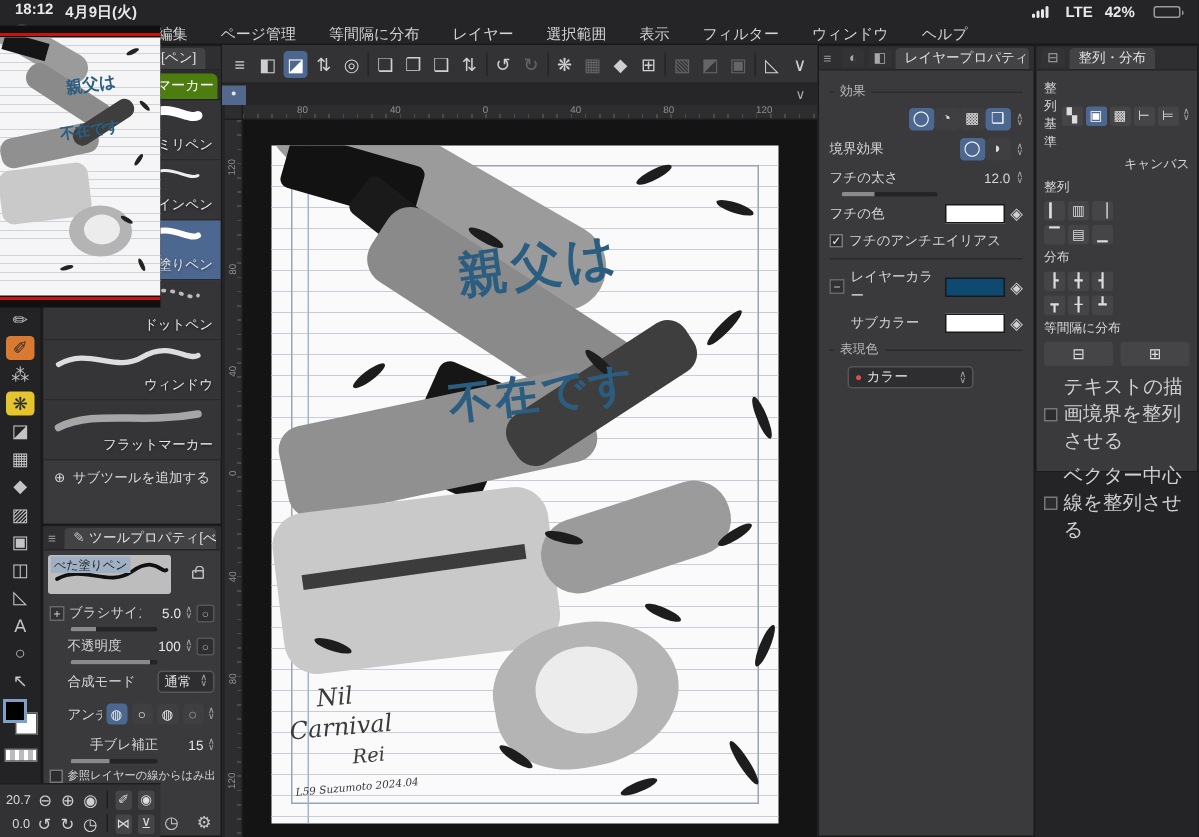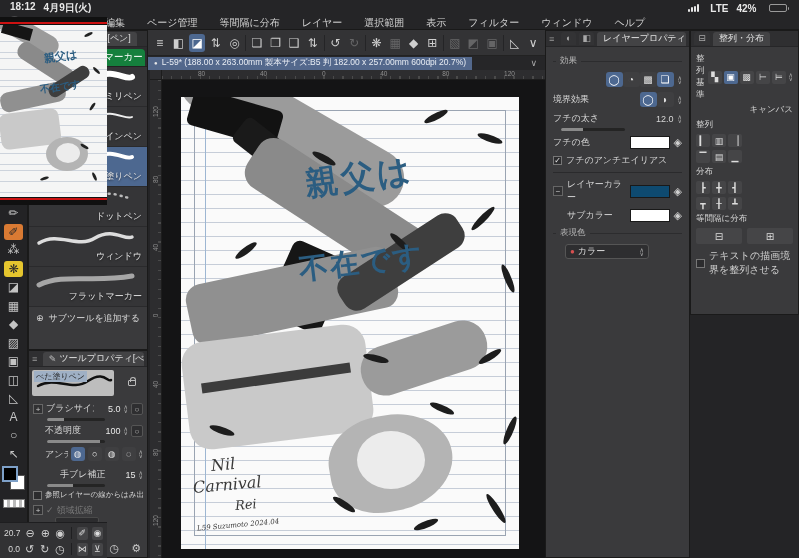--- a/index.html
+++ b/index.html
@@ -46,21 +46,21 @@
   .slider{height:3px;background:#242424;border-radius:2px;position:relative;overflow:hidden;}
   .slider i{position:absolute;left:0;top:0;bottom:0;background:#8a8a8a;}
   .swatch{width:40px;height:13px;border:1px solid #191919;display:inline-block;}
   .bucket{color:#cfcfcf;font-size:11px;}
   .secline{border-top:1px solid #2a2a2c;margin:3px 0;position:relative;}
 
   
   #subtool{left:28px;top:30px;width:120px;height:320px;}
   #subtool .tabs{display:flex;height:20px;background:#2c2c2e;border-bottom:1px solid #222;}
   #subtool .tab{flex:1;display:flex;align-items:center;gap:4px;justify-content:center;font-size:9.5px;color:#d0d0d0;background:#38383a;margin:2px 2px 0 2px;border-radius:4px 4px 0 0;}
-  #subtool .tab.sel{background:#15803d;color:#fff;}
+  #subtool .tab.sel{background:#4d7c0f;color:#fff;}
   .st-item{height:40px;background:#353537;border-bottom:1px solid #2a2a2c;position:relative;padding:2px 4px;}
   .st-item.sel{background:#4d6890;}
   .st-item svg{display:block;width:104px;height:22px;}
   .st-item .lbl{position:absolute;right:5px;bottom:3px;font-size:9px;color:#e6e6e6;text-shadow:0 1px 2px rgba(0,0,0,.6);font-family:Liberation Serif, serif;}
   #subtool .foot{height:22px;display:flex;align-items:center;justify-content:center;gap:5px;color:#d8d8d8;font-size:9px;}
 
   
   #toolprop{left:28px;top:350px;width:120px;height:208px;}
   #toolprop .prev{position:relative;height:28px;margin:2px 3px;display:flex;align-items:center;}
   #toolprop .prevbox{position:relative;width:82px;height:26px;background:#bdbdbd;border-radius:2px;overflow:hidden;}
@@ -123,21 +123,21 @@
   .boxbtn{width:10px;height:10px;border:1px solid #666;background:#313133;color:#ccc;font-size:8px;line-height:9px;text-align:center;}
 
   
   #alignp{left:690px;top:30px;width:109px;height:285px;}
   #alignp .body{padding:3px 5px;font-size:8.5px;color:#d6d6d6;}
   #alignp [data-list]{display:inline-flex;gap:2px;}
   .al-ic{width:14px;height:13px;border-radius:2px;background:#454547;color:#ddd;display:inline-flex;align-items:center;justify-content:center;font-size:9px;}
   .al-ic.sel{background:#4d6890;color:#fff;}
   .al-row{display:flex;align-items:center;gap:3px;margin:3px 0;flex-wrap:wrap;}
   .wide-btn{flex:1;height:16px;background:#454547;border-radius:2px;display:flex;align-items:center;justify-content:center;color:#ddd;font-size:10px;}
-  .al-chk-row{display:flex;align-items:center;gap:4px;margin:5px 0;font-size:10px;color:#cfcfcf;}
+  .al-chk-row{display:flex;align-items:center;gap:4px;margin:5px 0;font-size:13px;color:#cfcfcf;}
 
   
   #navigator{left:690px;top:315px;width:109px;height:243px;background:#2e2e30;border:1px solid #1a1a1a;}
   #navprev{position:absolute;left:0;top:17px;width:107px;height:188px;background:#101010;overflow:hidden;}
   .redline{position:absolute;left:0;width:107px;height:2px;background:#cc1111;z-index:5;}
   #minipage{position:absolute;left:0;top:8px;width:107px;height:172px;background:#f5f5f5;
     background-image:repeating-linear-gradient(180deg,transparent 0 5px,#cdd3dc 5px 5.6px);overflow:hidden;}
   .mini-t{position:absolute;font-weight:600;color:#2b5d81;transform:rotate(-8deg);white-space:nowrap;}
   .mfeather{position:absolute;width:9px;height:3px;background:#222;border-radius:50% 80% 50% 80%;}
   #navctl{position:absolute;left:0;bottom:0;width:107px;height:36px;background:#323234;border-top:1px solid #1e1e20;padding:2px 4px;font-size:9px;color:#d8d8d8;}
@@ -322,20 +322,30 @@
       <span class="val">100</span>
       <span class="stp">
           <span>∧</span>
           <span>∨</span>
         </span>
       <span class="srcbtn">○</span>
     </div>
     <div class="slider" style="margin:0 10px 0 18px;width:58px;">
         <i style="width:92%"></i>
       </div>
+    <div class="tp-row" style="height:22px">
+      <span class="lab" style="margin-left:12px">合成モード</span>
+      <span class="selbox">
+        <span>通常</span>
+        <span class="stp">
+            <span>∧</span>
+            <span>∨</span>
+          </span>
+      </span>
+    </div>
     <div class="tp-row" style="height:22px">
       <span class="lab" style="margin-left:12px">アンチエイリ</span>
       <span class="aabtn sel">◍</span>
       <span class="aabtn">○</span>
       <span class="aabtn">◍</span>
       <span class="aabtn">◌</span>
       <span class="stp">
           <span>∧</span>
           <span>∨</span>
         </span>
@@ -393,21 +403,20 @@
         <span class="tb-ic dim">▣</span>
         <span class="tb-ic divider"></span>
         <span class="tb-ic">◺</span>
         <span class="tb-ic">∨</span>
       </div>
   </div>
 
   <div id="tabbar">
     <span class="dtab">
       <span class="dot">●</span>
-      <span>L-59* (188.00 x 263.00mm 製本サイズ:B5 判 182.00 x 257.00mm 600dpi 20.7%)</span>
     </span>
     <span class="ov">∨</span>
   </div>
 
   <div id="rulercorner"></div>
   <div id="rulertop" data-list="rulers.top">
       <span class="rl">80</span>
       <span class="rl">40</span>
       <span class="rl">0</span>
       <span class="rl">40</span>
@@ -609,20 +618,24 @@
       <div class="al-row">
           <span>等間隔に分布</span>
         </div>
       <div class="al-row" style="gap:5px;">
         <span class="wide-btn">⊟</span>
         <span class="wide-btn">⊞</span>
       </div>
       <div class="al-chk-row">
         <span class="chk"></span>
         <span>テキストの描画境界を整列させる</span>
+      </div>
+      <div class="al-chk-row">
+        <span class="chk"></span>
+        <span>ベクター中心線を整列させる</span>
       </div>
     </div>
   </div>
 
   <div id="navigator">
     <div class="phead">
       <span class="m">≡</span>
       <span class="ptab">
         <span>❐</span>
         <span>ナビゲーター</span>

